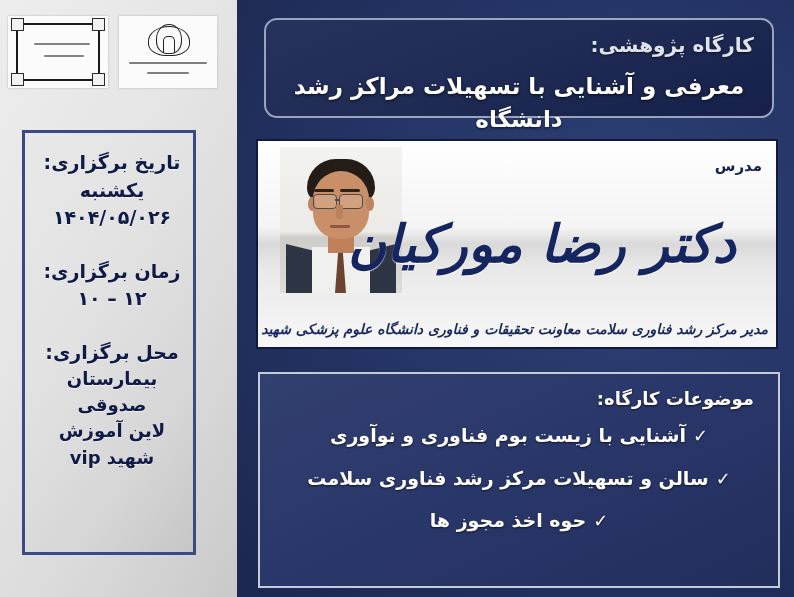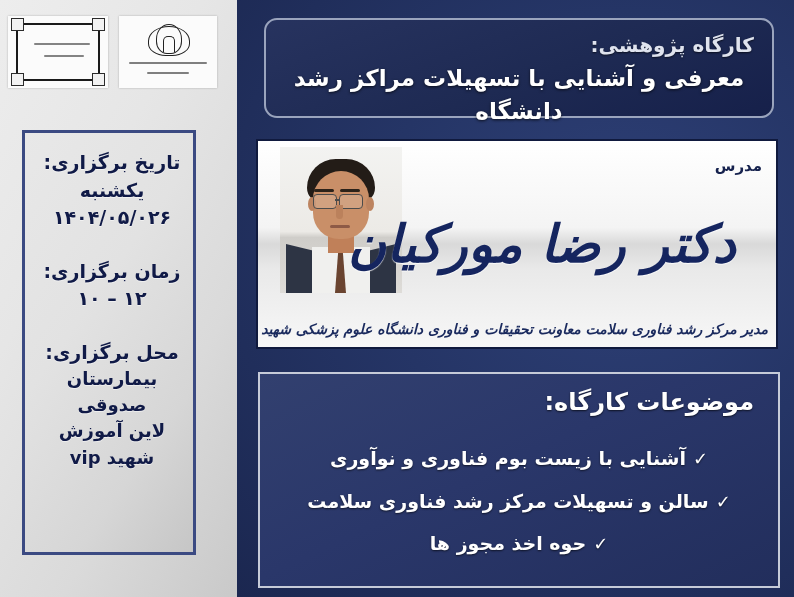--- a/index.html
+++ b/index.html
@@ -146,21 +146,21 @@
     line-height: 1.3;
     margin-top: 4px;
     text-shadow: 0 1px 2px rgba(0,0,0,.6);
   }
   .header-title {
     color: #ffffff;
     font-size: 23px;
     font-weight: bold;
     text-align: center;
     line-height: 1.45;
-    margin-top: 4px;
+    margin-top: 12px;
     text-shadow: 0 1px 3px rgba(0,0,0,.7);
   }
 
   
   .speaker-card {
     position: absolute;
     left: 19px; top: 139px;
     width: 522px; height: 210px;
     border: 2px solid #101a3e;
     box-sizing: border-box;
@@ -292,25 +292,25 @@
     left: 21px; top: 372px;
     width: 522px; height: 216px;
     border: 2px solid #c6cbd8;
     box-sizing: border-box;
     background: linear-gradient(155deg, #32406f 0%, #2a376a 45%, #222e5c 100%);
     padding: 14px 24px 0 24px;
     direction: rtl;
   }
   .topics-title {
     color: #ffffff;
-    font-size: 24px;
+    font-size: 18px;
     font-weight: bold;
     text-align: right;
     text-shadow: 0 1px 2px rgba(0,0,0,.65);
-    margin-bottom: 30px;
+    margin-bottom: 14px;
   }
   .topic-item {
     color: #ffffff;
     font-size: 19px;
     font-weight: bold;
     text-align: center;
     line-height: 1.35;
     margin-bottom: 17px;
     text-shadow: 0 1px 2px rgba(0,0,0,.6);
     direction: rtl;

